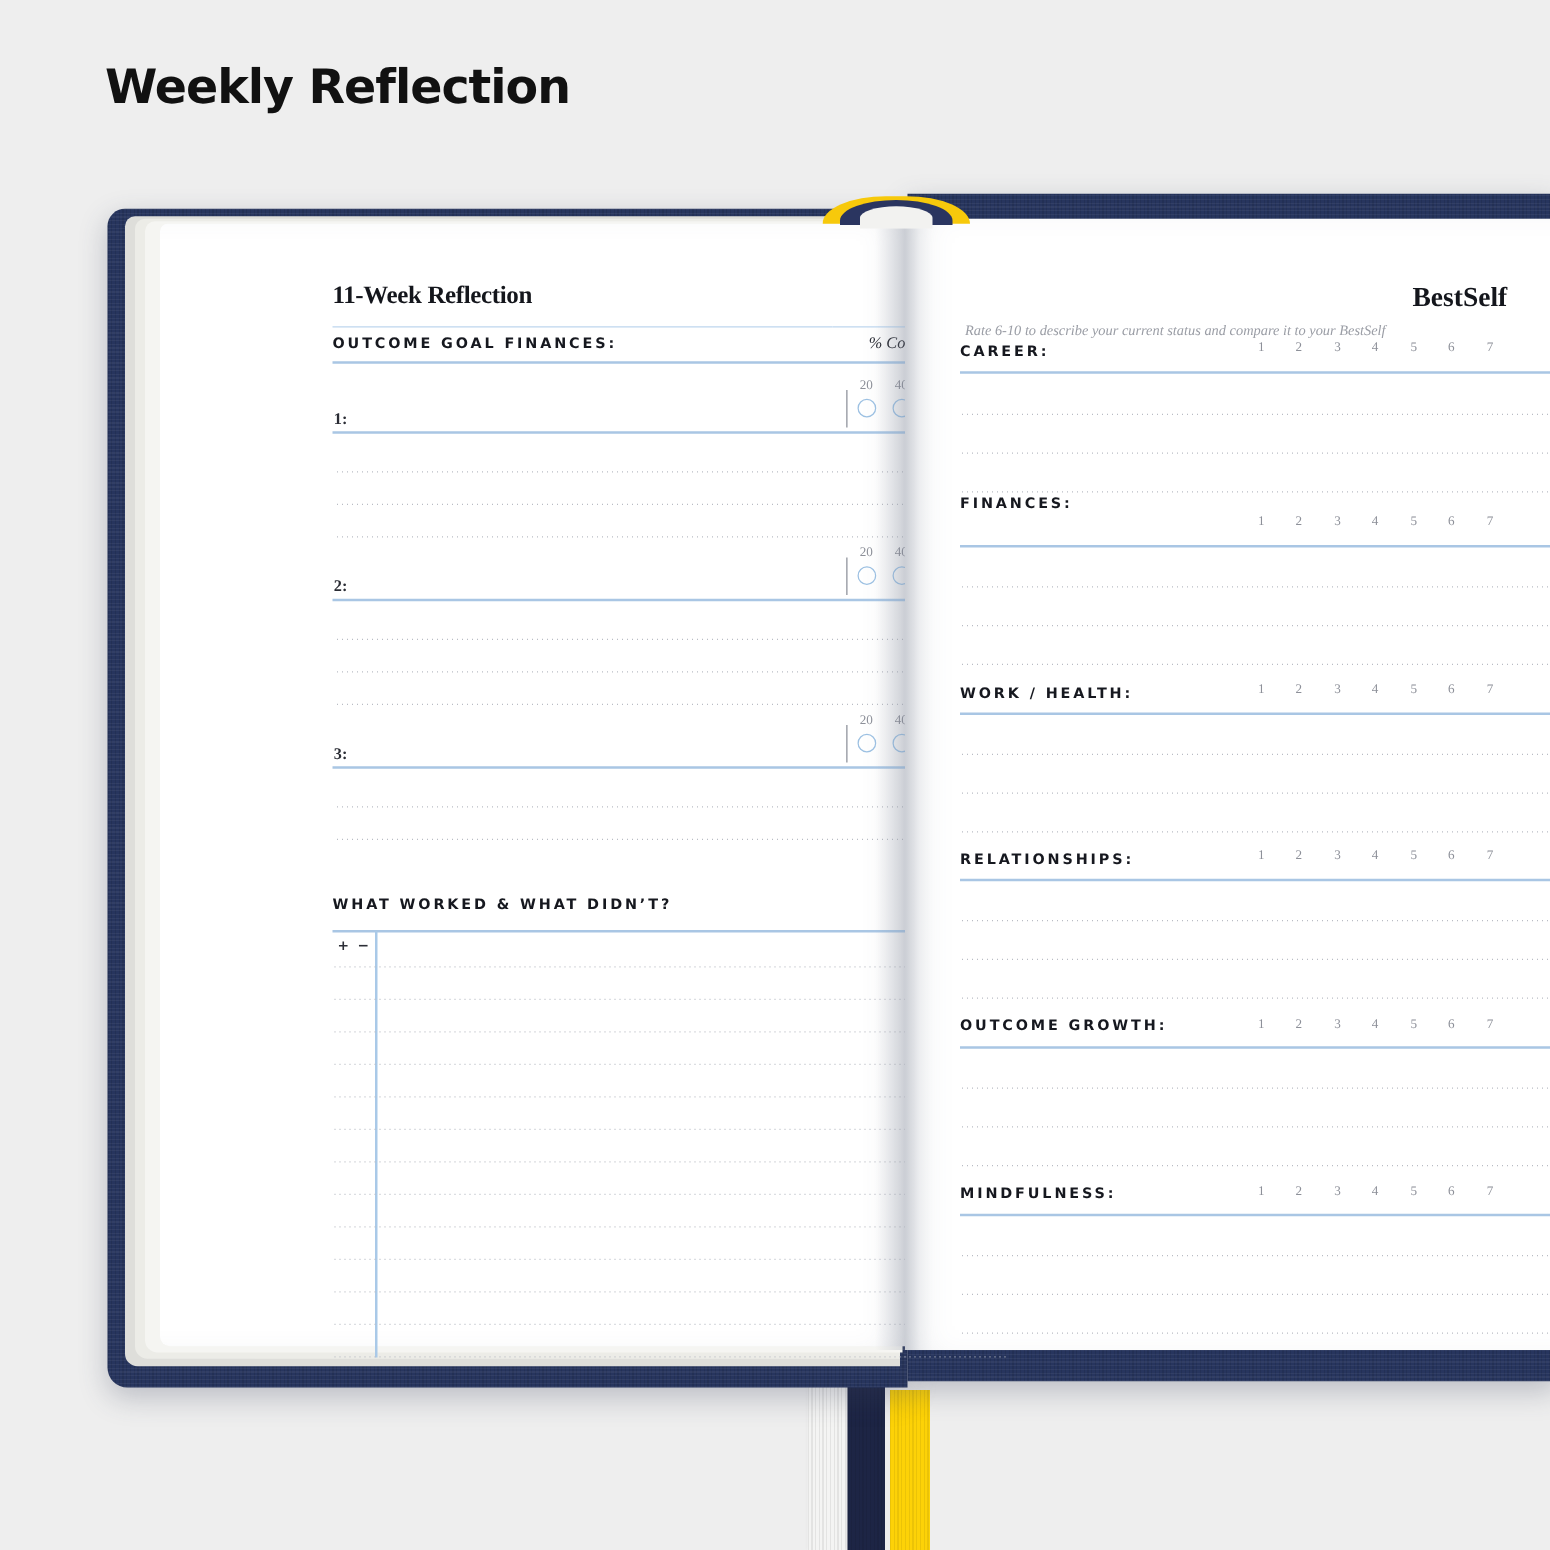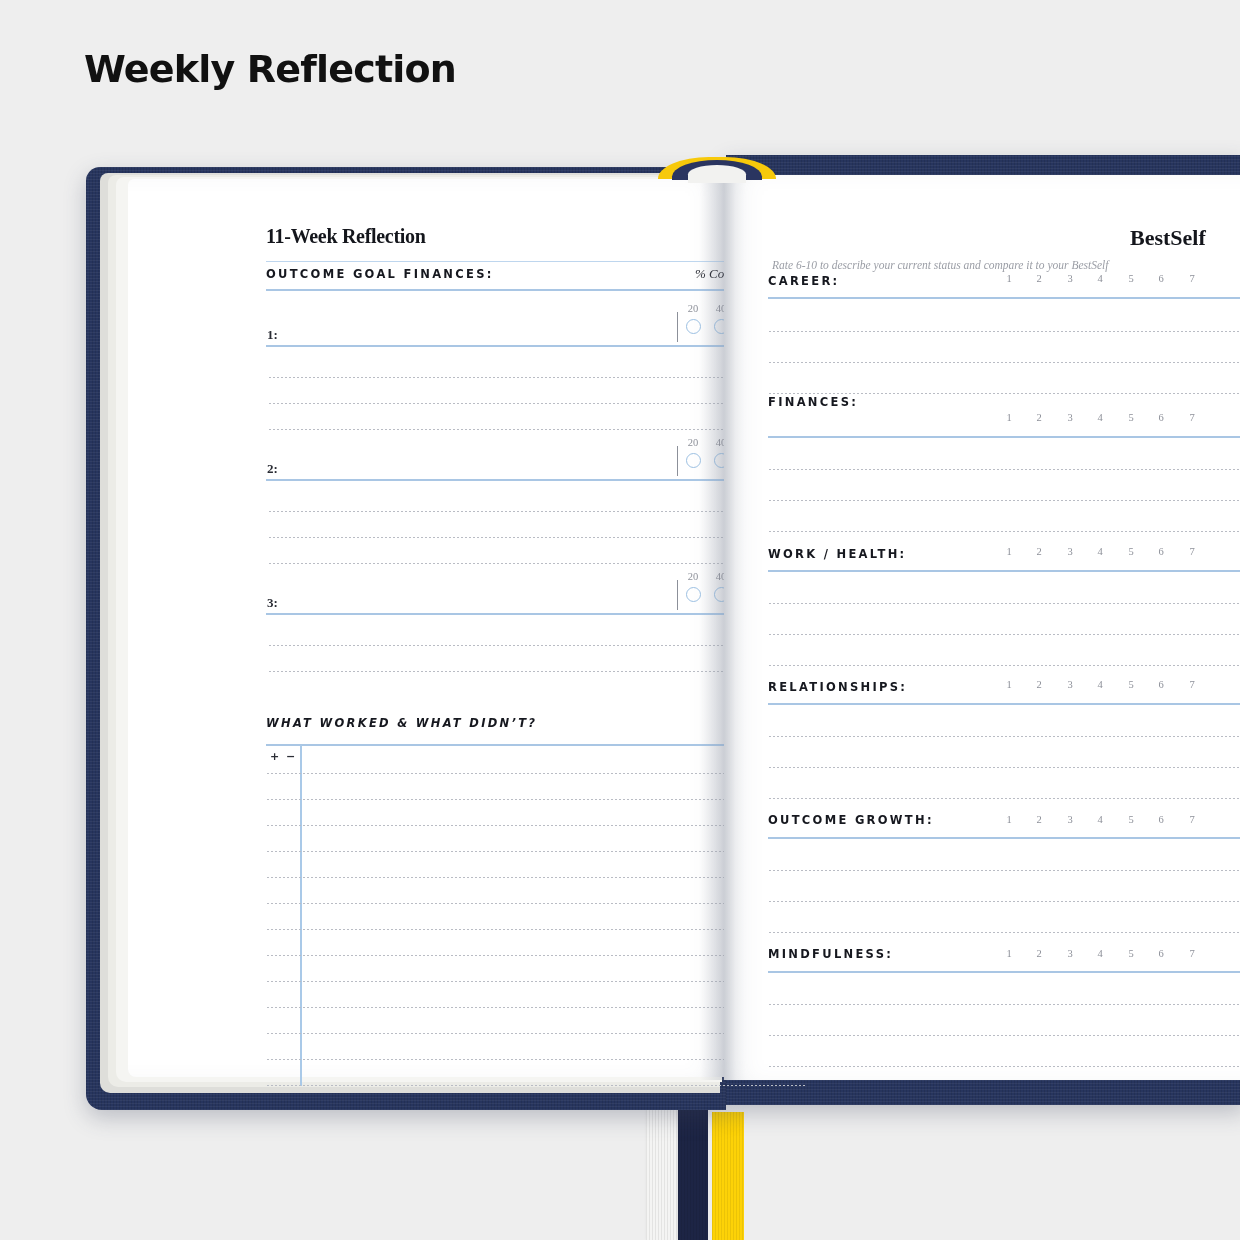--- a/index.html
+++ b/index.html
@@ -365,21 +365,21 @@
         <div class="bubble" style="left:641px; top:408px;"></div>
         <div class="bubble" style="left:669px; top:408px;"></div>
 
         <div class="vdiv" style="left:549px; top:401px; height:30px;"></div>
         <div class="goal-num" style="left:139px; top:416px;">3:</div>
         <div class="rule-blue" style="left:138px; top:434px; width:539px;"></div>
 
         <div class="dotline" style="left:140px; top:466px; width:537px;"></div>
         <div class="dotline" style="left:140px; top:492px; width:537px;"></div>
 
-        <div class="section-label" style="left:138px; top:537px;font-style:italic;">WHAT WORKED &amp; WHAT DIDN’T?</div>
+        <div class="section-label" style="left:138px; top:537px;">WHAT WORKED &amp; WHAT DIDN’T?</div>
         <div class="rule-blue" style="left:138px; top:565px; width:539px;"></div>
 
         <div class="pm-sign" style="left:142px; top:571px;">+</div>
         <div class="pm-sign" style="left:158px; top:571px;">−</div>
 
         <div class="vdiv-blue" style="left:172px; top:566px; height:341px;"></div>
 
         <div class="dotline" style="left:138px; top:594px; width:539px;"></div>
         <div class="dotline" style="left:138px; top:620px; width:539px;"></div>
         <div class="dotline" style="left:138px; top:646px; width:539px;"></div>

